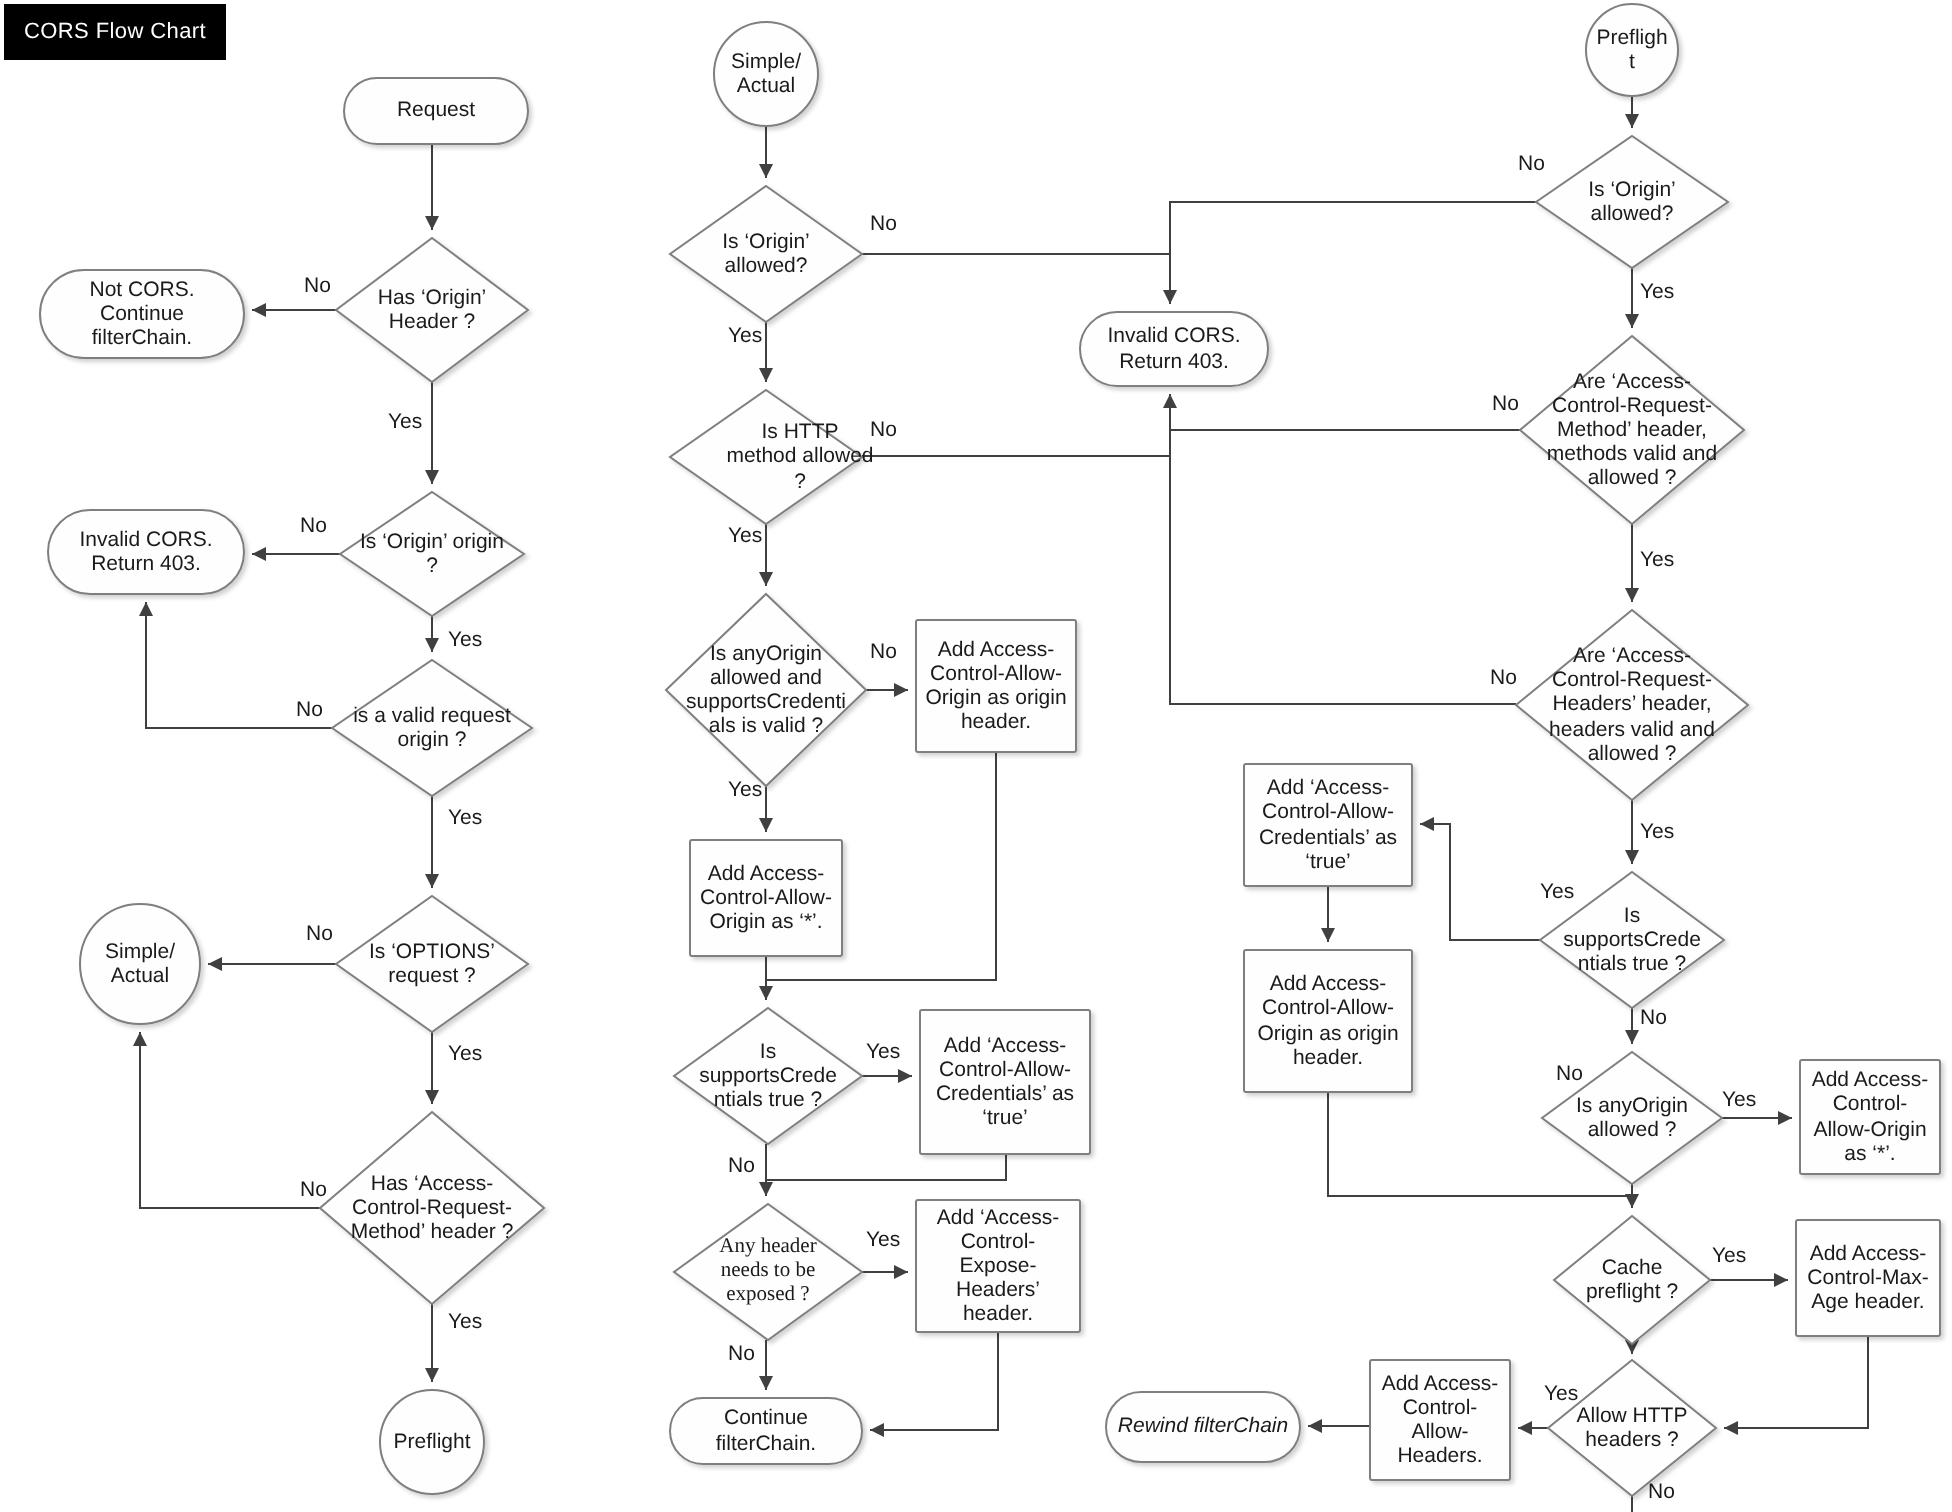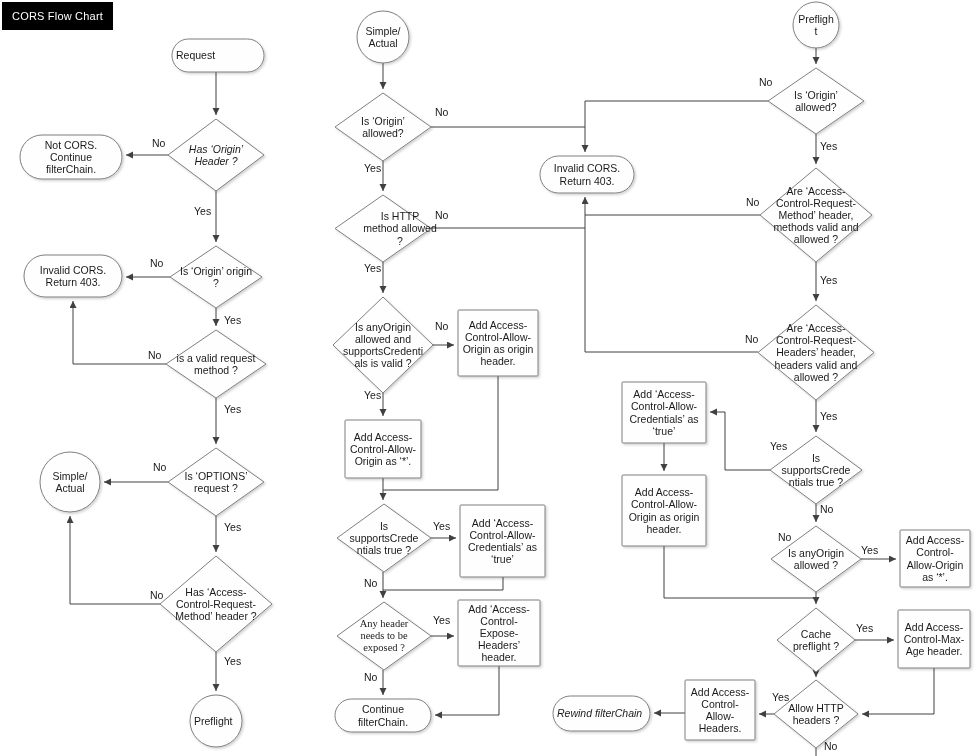--- a/index.html
+++ b/index.html
@@ -5,21 +5,21 @@
 <style>
   html,body{margin:0;padding:0;background:#fff;}
   #canvas{
     position:relative;width:976px;height:756px;background:#ffffff;
     font-family:"Liberation Sans","DejaVu Sans",sans-serif;overflow:hidden;
   }
   #diagram-svg{position:absolute;left:0;top:0;}
   .edge{fill:none;stroke:var(--connector,#404040);stroke-width:1;}
   .shape{fill:var(--nodefill,#fefefe);stroke:var(--nodestroke,#7f7f7f);stroke-width:1;}
   .node-label{
-    position:absolute;display:flex;align-items:center;justify-content:flex-start;
+    position:absolute;display:flex;align-items:center;justify-content:center;
     text-align:center;font-size:10.5px;line-height:1.15;color:var(--textcol,#1a1a1a);
     pointer-events:none;box-sizing:border-box;padding:2px 4px;
   }
   .node-label span{max-width:100%;overflow-wrap:break-word;}
   .diamond-label{padding:2px 10px;}
   .edge-label{
     position:absolute;font-size:10.5px;color:var(--textcol,#1a1a1a);
     background:transparent;white-space:nowrap;pointer-events:none;
   }
   #title-badge{
@@ -130,34 +130,34 @@
         <polygon points="816,680 858,714 816,748 774,714" class="shape" filter="url(#ds)"></polygon>
         <rect x="685" y="680" width="70" height="60" rx="1" class="shape" filter="url(#ds)"></rect>
         <rect x="553" y="696" width="97" height="35" rx="17.5" class="shape" filter="url(#ds)"></rect>
       </g>
   </svg>
 
   <div id="labels-layer">
       <div class="node-label" style="left: 172px; top: 39px; width: 92px; height: 33px;">
         <span>Request</span>
       </div>
-      <div class="node-label diamond-label" style="left: 168px; top: 119px; width: 96px; height: 72px; font-style: italic;">
+      <div class="node-label diamond-label" style="left: 168px; top: 119px; width: 96px; height: 72px;">
         <span>Has ‘Origin’ Header ?</span>
       </div>
       <div class="node-label" style="left: 20px; top: 135px; width: 102px; height: 44px;">
         <span>Not CORS. Continue filterChain.</span>
       </div>
       <div class="node-label diamond-label" style="left: 170px; top: 246px; width: 92px; height: 62px;">
         <span>Is ‘Origin’ origin ?</span>
       </div>
       <div class="node-label" style="left: 24px; top: 255px; width: 98px; height: 42px;">
         <span>Invalid CORS. Return 403.</span>
       </div>
       <div class="node-label diamond-label" style="left: 166px; top: 330px; width: 100px; height: 68px;">
-        <span>is a valid request method ?</span>
+        <span>is a valid request origin ?</span>
       </div>
       <div class="node-label diamond-label" style="left: 168px; top: 448px; width: 96px; height: 68px;">
         <span>Is ‘OPTIONS’ request ?</span>
       </div>
       <div class="node-label" style="left: 40px; top: 452px; width: 60px; height: 60px;">
         <span>Simple/ Actual</span>
       </div>
       <div class="node-label diamond-label" style="left: 160px; top: 556px; width: 112px; height: 96px;">
         <span>Has ‘Access-Control-Request-Method’ header ?</span>
       </div>

